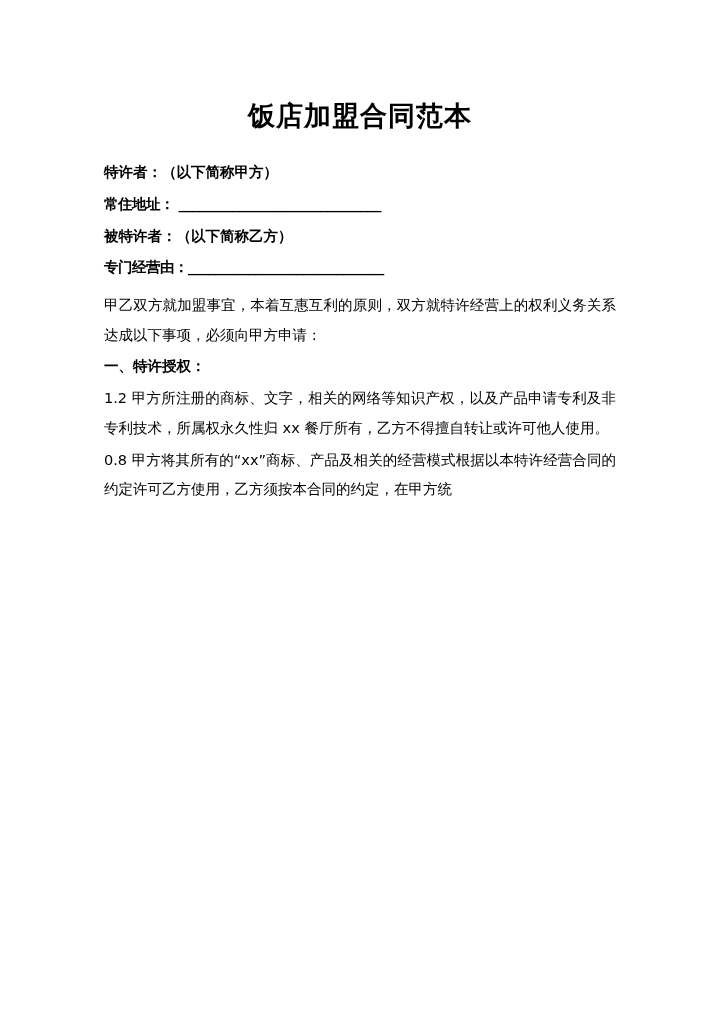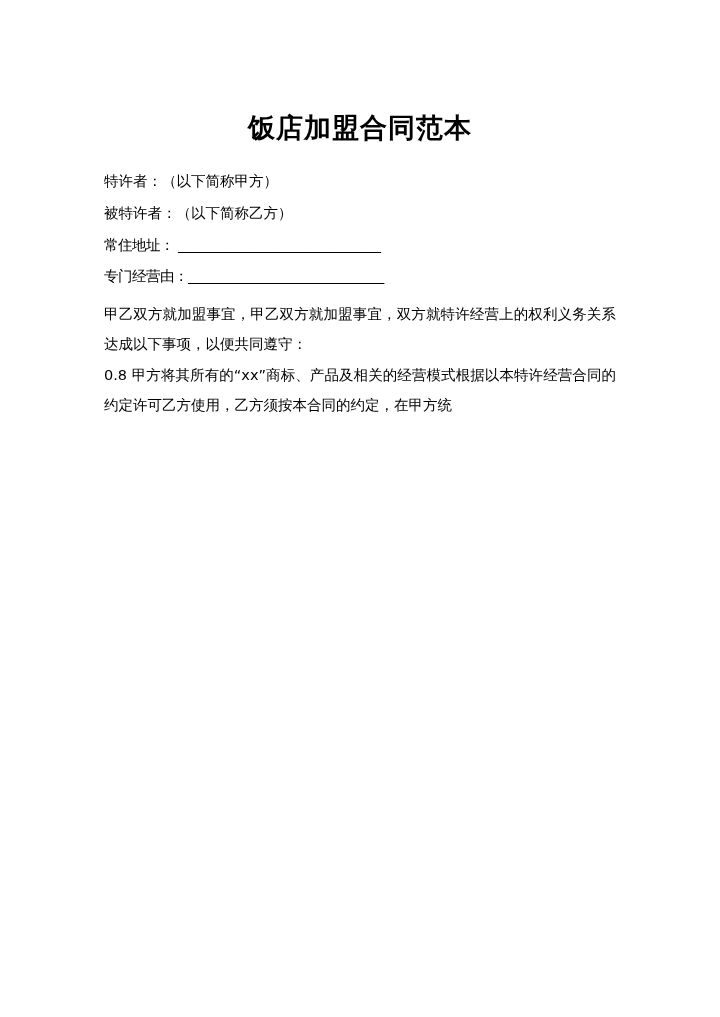--- a/index.html
+++ b/index.html
@@ -20,50 +20,53 @@
     height: 1017px;
     box-sizing: border-box;
     padding: 72px 104px 40px 104px;
     position: relative;
   }
   .doc-title {
     text-align: center;
     font-size: 27px;
     font-weight: bold;
     letter-spacing: 1px;
-    margin: 38px 0 22px 0;
+    margin: 29px 0 22px 0;
     line-height: 1.3;
+    font-family: Liberation Mono, monospace;
   }
   .para {
     font-size: 14.5px;
     line-height: 2.05;
     text-align: justify;
     margin: 0 0 2px 0;
     word-break: break-all;
   }
   .para.bold {
-    font-weight: normal;
+    font-weight: bold;
   }
   .para.gap {
     margin-bottom: 8px;
   }
   .fill-line {
     letter-spacing: -0.5px;
   }
 </style>
 </head>
 <body>
 
 <div class="page">
 
   <div class="doc-title">饭店加盟合同范本</div>
 
   <p class="para bold">特许者：（以下简称甲方）</p>
+  <p class="para bold fill-line">常住地址：  ______________________________</p>
   <p class="para bold">被特许者：（以下简称乙方）</p>
-  <p class="para bold fill-line">常住地址：  ______________________________</p>
   <p class="para bold fill-line gap">专门经营由：_____________________________</p>
 
-  <p class="para">甲乙双方就加盟事宜，甲乙双方就加盟事宜，双方就特许经营上的权利义务关系达成以下事项，以便共同遵守：</p>
+  <p class="para">甲乙双方就加盟事宜，本着互惠互利的原则，双方就特许经营上的权利义务关系达成以下事项，必须向甲方申请：</p>
 
+  <p class="para bold">一、特许授权：</p>
 
+  <p class="para">1.2 甲方所注册的商标、文字，相关的网络等知识产权，以及产品申请专利及非专利技术，所属权永久性归 xx 餐厅所有，乙方不得擅自转让或许可他人使用。</p>
   <p class="para">0.8 甲方将其所有的“xx”商标、产品及相关的经营模式根据以本特许经营合同的约定许可乙方使用，乙方须按本合同的约定，在甲方统</p>
 
 </div>
 
 </body></html>

